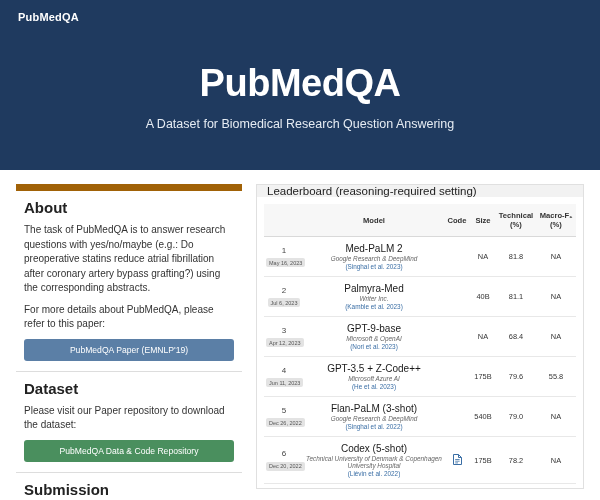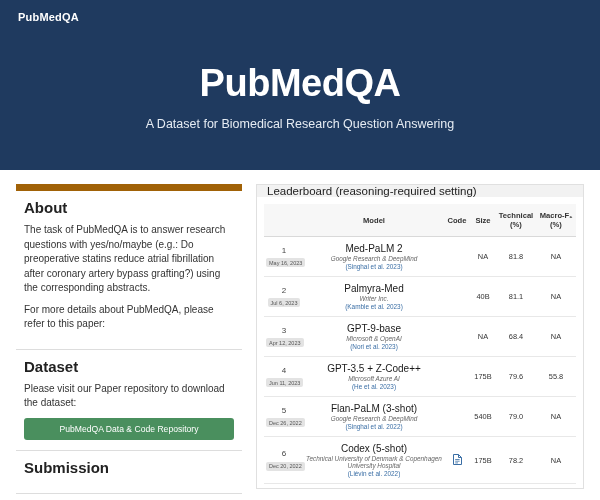--- a/index.html
+++ b/index.html
@@ -172,20 +172,21 @@
 </div>
 
 <div class="page">
 
   <div class="left-col">
 
     <div class="panel">
       <h2>About</h2>
       <p>The task of PubMedQA is to answer research questions with yes/no/maybe (e.g.: Do preoperative statins reduce atrial fibrillation after coronary artery bypass grafting?) using the corresponding abstracts.</p>
       <p>For more details about PubMedQA, please refer to this paper:</p>
+      <button class="btn btn-blue">PubMedQA Paper (EMNLP'19)</button>
     </div>
 
     <div class="panel">
       <h2>Dataset</h2>
       <p>Please visit our Paper repository to download the dataset:</p>
       <button class="btn btn-green">PubMedQA Data &amp; Code Repository</button>
     </div>
 
     <div class="panel">
       <h2>Submission</h2>

